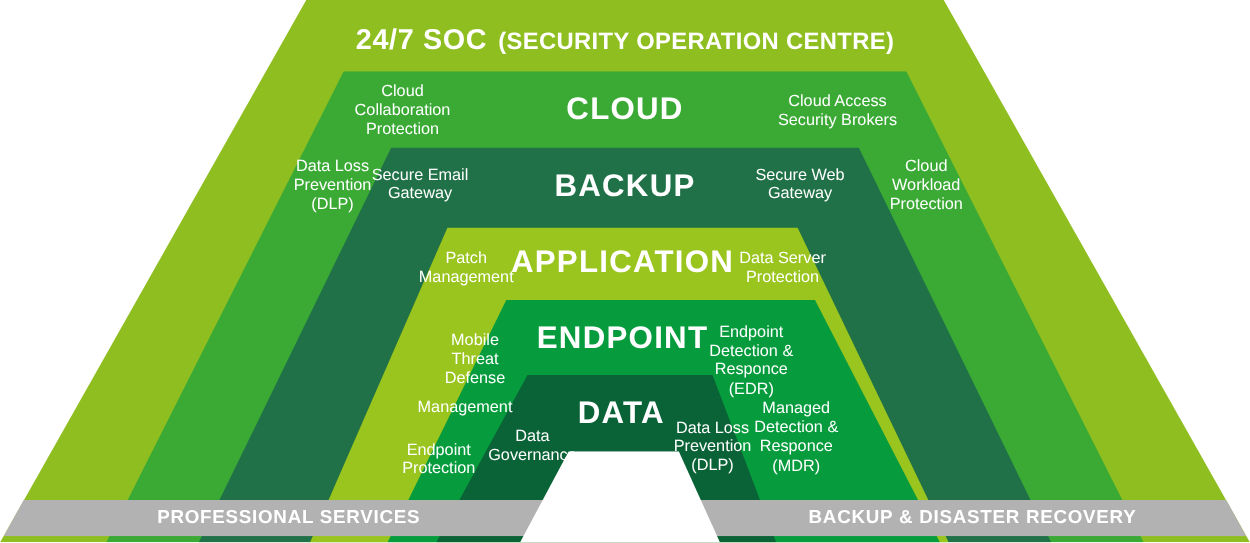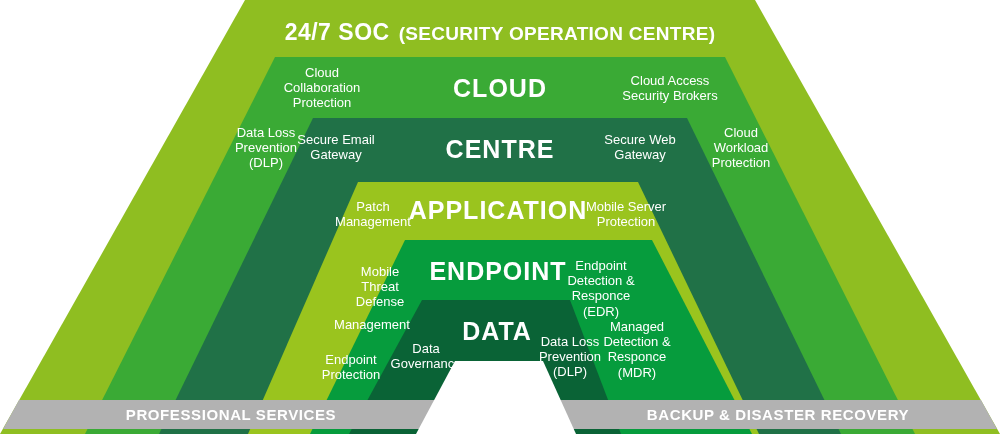--- a/index.html
+++ b/index.html
@@ -74,30 +74,30 @@
 Protection</div>
   <div class="txt label" style="left:670px; top:88px;">Cloud Access
 Security Brokers</div>
   <div class="txt label" style="left:266px; top:148px;">Data Loss
 Prevention
 (DLP)</div>
   <div class="txt label" style="left:741px; top:148px;">Cloud
 Workload
 Protection</div>
 
-  <div class="txt band-title" style="left:500px; top:149px;">CENTRE</div>
+  <div class="txt band-title" style="left:500px; top:149px;">BACKUP</div>
   <div class="txt label" style="left:336px; top:147px;">Secure Email
 Gateway</div>
   <div class="txt label" style="left:640px; top:147px;">Secure Web
 Gateway</div>
 
   <div class="txt band-title" style="left:498px; top:210px;">APPLICATION</div>
   <div class="txt label" style="left:373px; top:214px;">Patch
 Management</div>
-  <div class="txt label" style="left:626px; top:214px;">Mobile Server
+  <div class="txt label" style="left:626px; top:214px;">Data Server
 Protection</div>
 
   <div class="txt band-title" style="left:498px; top:271px;">ENDPOINT</div>
   <div class="txt label" style="left:380px; top:287px;">Mobile
 Threat
 Defense</div>
   <div class="txt label" style="left:601px; top:288px;">Endpoint
 Detection &amp;
 Responce
 (EDR)</div>

